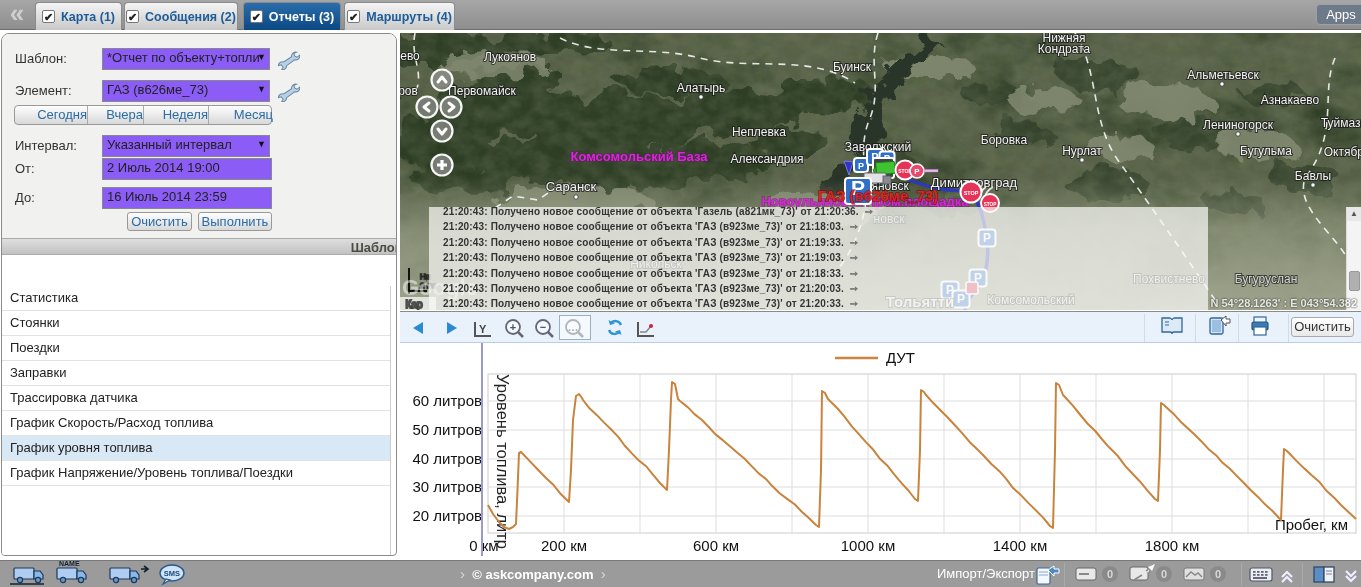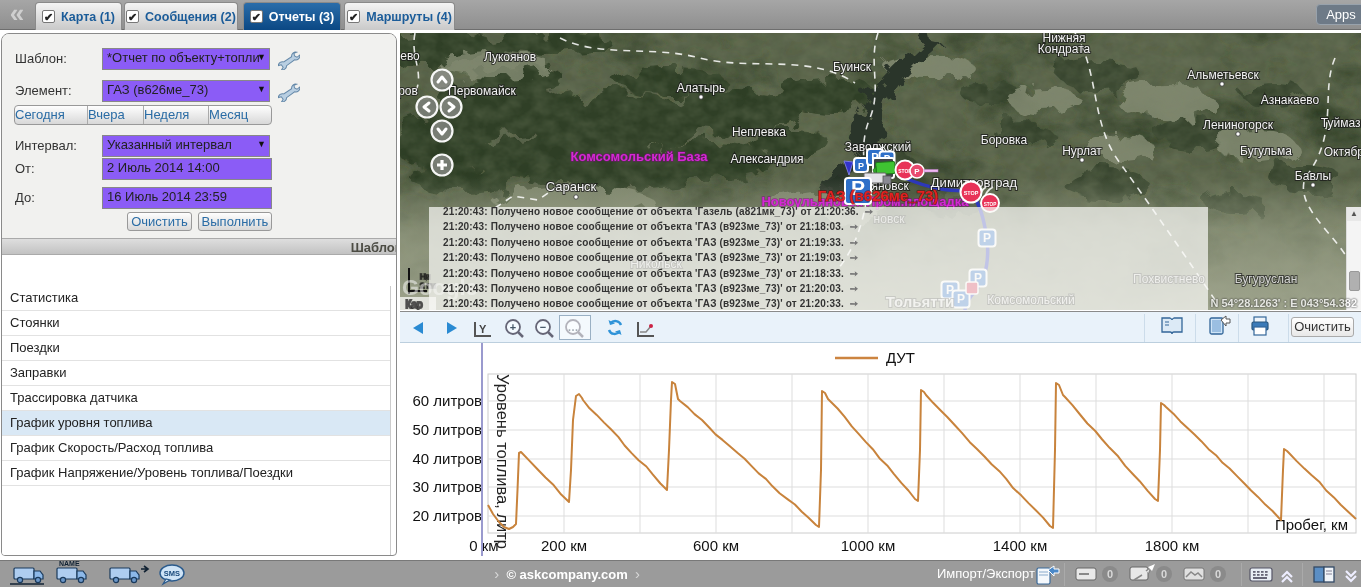--- a/index.html
+++ b/index.html
@@ -10,21 +10,21 @@
 .tab.active .tl{color:#fff}
 .cb{display:inline-block;width:13px;height:13px;background:#fff;border:1px solid #777;border-radius:2px;font-size:11px;line-height:12px;color:#222;text-align:center;font-weight:bold}
 .appsbtn{position:absolute;left:1316px;top:4px;width:50px;height:21px;background:#6e7a87;border:1px solid #98a2ac;border-radius:4px;color:#fff;font-size:13px;text-align:center;line-height:19px}
 .lpanel{position:absolute;left:1px;top:33px;width:396px;height:523px;background:#fff;border:1px solid #8a8a8a;border-radius:8px 8px 4px 4px;overflow:hidden}
 .form{position:absolute;left:0;top:0;width:394px;height:204px;background:#f1f1ef}
 .flabel{position:absolute;left:13px;font-size:13px;color:#333}
 .sel,.inp{position:absolute;left:100px;width:168px;height:22px;background:#8b5cf6;border:1px solid #888;font-size:13px;color:#222;padding:1px 5px 1px 4px;white-space:nowrap;overflow:hidden}
 .inp{width:170px;padding-right:4px}
 .sel .ar{position:absolute;right:3px;top:3px;font-size:9px;color:#111}
 .segwrap{position:absolute;left:12px;top:71px;width:258px;height:20px;border:1px solid #999;border-radius:4px;background:linear-gradient(#fefefe,#d8d8d8)}
-.segbtn{position:absolute;top:0;height:18px;border-right:1px solid #aaa;color:#2a6ca5;font-size:13px;text-align:left;line-height:18px}
+.segbtn{position:absolute;top:0;height:18px;border-right:1px solid #aaa;color:#2a6ca5;font-size:13px;text-align:right;line-height:18px}
 .segbtn:last-child{border-right:none}
 .btn{position:absolute;height:19px;background:linear-gradient(#fefefe,#d8d8d8);border:1px solid #999;border-radius:3px;color:#2a6ca5;font-size:13px;text-align:center;line-height:17px}
 .secbar1{position:absolute;left:0;top:204px;width:466px;height:17px;background:linear-gradient(#dedede,#c2c2c2);border-top:1px solid #aaa;border-bottom:1px solid #aaa;color:#4c4c44;font-weight:bold;font-size:13px;text-align:right;line-height:17px}
 .secbar2{position:absolute;left:0;top:229px;width:394px;height:19px;background:linear-gradient(#a8a8a8,#8a8a8a);border-top:1px solid #999;border-bottom:1px solid #888;color:#fff;font-weight:bold;font-size:13px;text-align:center;line-height:18px}
 .rlist{position:absolute;left:0;top:252px;width:389px;height:269px;background:#fff;border-right:1px solid #ccc}
 .lrow{height:25px;border-bottom:1px solid #e2e2e2;font-size:13px;color:#222;line-height:24px;padding-left:8px;white-space:nowrap}
 .lrow.hl{background:#d9e8f5}
 .wrench{position:absolute}
 .map{position:absolute;left:400px;top:33px;width:961px;height:277px;overflow:hidden;background:#47543c}
 .mapsvg{position:absolute;left:0;top:0}
@@ -36,21 +36,21 @@
 .sbth{position:absolute;left:2px;top:64px;width:11px;height:20px;background:#b0b0b0;border:1px solid #999;border-radius:2px}
 .mctrl{position:absolute}
 .coords{position:absolute;right:4px;top:264px;font-size:11px;font-weight:bold;color:#fff;opacity:0.75;text-shadow:0 0 2px #333,0 0 2px #333}
 .ctoolbar{position:absolute;left:400px;top:311px;width:961px;height:32px;background:#e9f2fa;border-top:1px solid #8a8a8a;border-bottom:1px solid #bccfde}
 .zoomsel{position:absolute;left:159px;top:3px;width:32px;height:25px;border:1px solid #9ab0c4;background:rgba(255,255,255,0.5)}
 .tsep{position:absolute;top:2px;width:1px;height:28px;background:#ccdcea}
 .clearbtn{position:absolute;left:891px;top:5px;width:63px;height:20px;background:linear-gradient(#fff,#e8e8e8);border:1px solid #aaa;border-radius:3px;font-size:13px;color:#333;text-align:center;line-height:18px}
 .chart{position:absolute;left:400px;top:343px;width:961px;height:213px;background:#fff}
 .purpline{position:absolute;left:81px;top:0;width:2px;height:213px;background:#9a9ace}
 .bbar{position:absolute;left:0;top:560px;width:1361px;height:27px;background:#9b9b9b;border-top:1px solid #787878}
-.copy{position:absolute;left:460px;top:0;width:180px;height:27px;color:#fff;font-size:13px;line-height:26px;text-align:right;white-space:nowrap}
+.copy{position:absolute;left:460px;top:0;width:180px;height:27px;color:#fff;font-size:13px;line-height:26px;text-align:left;white-space:nowrap}
 .chv{color:#d8d8d8;font-size:15px}
 .impexp{position:absolute;left:937px;top:0;height:27px;color:#fff;font-size:13px;line-height:26px}
 .vsep{position:absolute;top:2px;width:1px;height:23px;background:#8a8a8a;border-right:1px solid #aaa}
 </style></head>
 <body>
 <div class="topbar">
     <div class="collbtn">«</div>
     <div class="tab" style="left:35px;width:87px">
       <span class="cb">✔</span>
       <span class="tl">Карта (1)</span>
@@ -83,35 +83,35 @@
       </svg>
       <div class="segwrap">
         <div class="segbtn" style="left:0px;width:73px">Сегодня</div>
         <div class="segbtn" style="left:73px;width:56px">Вчера</div>
         <div class="segbtn" style="left:129px;width:65px">Неделя</div>
         <div class="segbtn" style="left:194px;width:64px">Месяц</div>
       </div>
       <div class="flabel" style="top:104px">Интервал:</div>
       <div class="sel" style="top:101px"><span>Указанный интервал</span><span class="ar">▼</span></div>
       <div class="flabel" style="top:127px">От:</div>
-      <div class="inp" style="top:124px">2 Июль 2014 14:00</div>
+      <div class="inp" style="top:124px">2 Июль 2014 19:00</div>
       <div class="flabel" style="top:156px">До:</div>
       <div class="inp" style="top:153px">16 Июль 2014 23:59</div>
       <div class="btn" style="left:125px;top:178px;width:65px">Очистить</div>
       <div class="btn" style="left:196px;top:178px;width:74px">Выполнить</div>
     </div>
     <div class="secbar1">Шаблоны отчетов</div>
     <div class="rlist">
       <div class="lrow">Статистика</div>
       <div class="lrow">Стоянки</div>
       <div class="lrow">Поездки</div>
       <div class="lrow">Заправки</div>
       <div class="lrow">Трассировка датчика</div>
+      <div class="lrow">График Скорость/Расход топлива</div>
       <div class="lrow hl">График уровня топлива</div>
-      <div class="lrow">График Скорость/Расход топлива</div>
       <div class="lrow">График Напряжение/Уровень топлива/Поездки</div>
     </div>
   </div>
 <div class="map">
     <svg class="mapsvg" width="961" height="277" viewBox="0 0 961 277">
       <defs>
         <filter id="f2" x="0" y="0" width="100%" height="100%">
           <feTurbulence type="fractalNoise" baseFrequency="0.06 0.08" numOctaves="3" seed="23"></feTurbulence>
           <feColorMatrix type="luminanceToAlpha" result="la"></feColorMatrix>
           <feComponentTransfer in="la" result="st">

